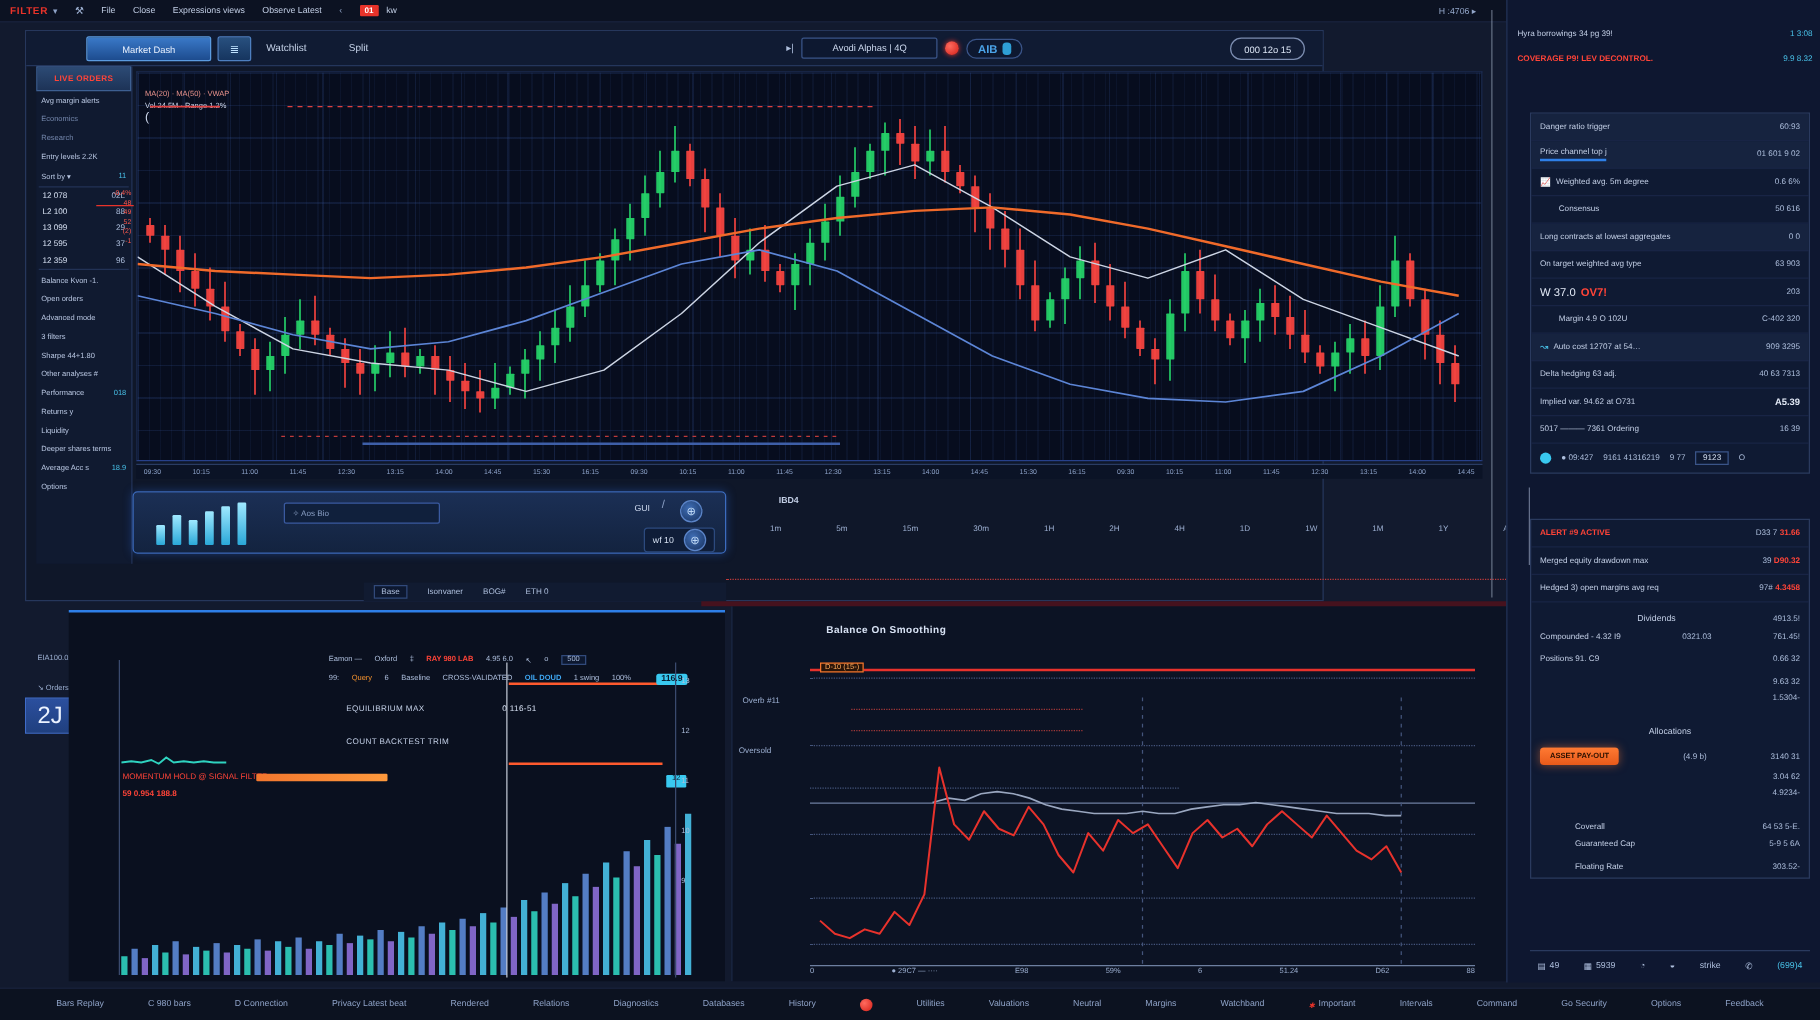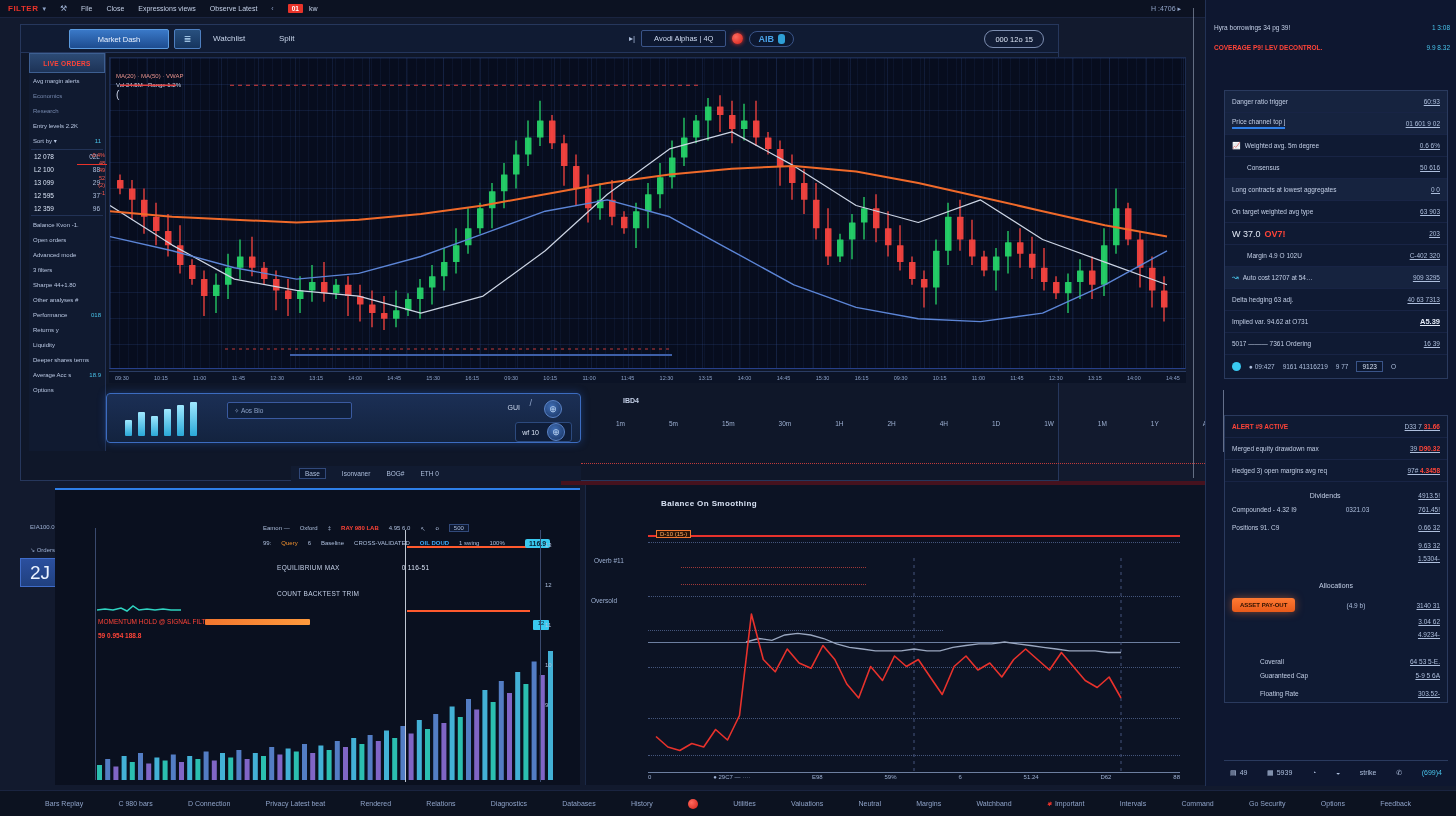--- a/index.html
+++ b/index.html
@@ -21,21 +21,21 @@
   
   #main-frame { position:absolute; left:20px; top:24px; width:1039px; height:457px; border:1px solid #26375c; background:#0f1729; }
   #toolbar2 { position:absolute; left:0; top:0; width:100%; height:28px; background:#101b33; border-bottom:1px solid #24365c; }
   .btn-primary { position:absolute; left:48px; top:4px; width:100px; height:20px; border:1px solid #5b9be0; border-radius:2px;
                  background:linear-gradient(#3a79c8,#1d4c8f); color:#eaf2ff; font-size:7.5px; display:flex; align-items:center; justify-content:center; }
   .btn-icon { position:absolute; left:153px; top:4px; width:27px; height:20px; border:1px solid #4e7fc0; border-radius:2px;
               background:linear-gradient(#28507f,#16355f); color:#bfe2ff; font-size:9px; display:flex; align-items:center; justify-content:center; }
   .tb2-label { position:absolute; top:9px; font-size:8px; color:#c7d4ea; }
   .center-group { position:absolute; left:608px; top:5px; display:flex; align-items:center; gap:6px; }
   .center-glyph { color:#aebfdd; font-size:8px; }
-  .center-box { border:1px solid #3a5488; border-radius:2px; background:#0d1830; color:#cdd9ef; font-size:7.5px; padding:3px 12px; }
+  .center-box { border:1px solid #3a5488; border-radius:2px; background:#0d1830; color:#cdd9ef; font-size:7.5px; padding:3px 24px; }
   .rec-dot { width:11px; height:11px; border-radius:50%; background:radial-gradient(circle at 35% 35%, #ff6a5e, #d41f17); box-shadow:0 0 4px #e8332a; }
   .aib-pill { display:flex; align-items:center; gap:4px; border:1px solid #3a5488; background:#0d1830; border-radius:8px; padding:2px 8px; }
   .aib-text { color:#4aa3e8; font-weight:bold; font-size:9px; }
   .aib-knob { width:7px; height:10px; border-radius:3px; background:#2e9fd6; }
   .counter-pill { position:absolute; right:14px; top:5px; height:18px; border:1px solid #7c8db0; border-radius:9px;
                   color:#dbe4f4; font-size:7.5px; display:flex; align-items:center; padding:0 10px; gap:6px; background:#121d36; }
 
   
   #sidebar { position:absolute; left:8px; top:28px; width:77px; height:398px; background:#101a30; border-right:1px solid #223255; }
   .sb-header { height:20px; background:linear-gradient(#2c4a74,#1d3357); border:1px solid #3d5f91; display:flex; align-items:center; justify-content:center;
@@ -133,21 +133,21 @@
   
   #right-panel { position:absolute; left:1205px; top:0; width:251px; height:786px; background:#0e1730; border-left:1px solid #223255; }
   .rp-toprow { position:absolute; left:8px; width:236px; display:flex; justify-content:space-between; align-items:center; }
   .rp-toprow .l { color:#c3cfe6; font-size:6.5px; }
   .rp-toprow .l.red { color:#ff4438; font-weight:bold; }
   .rp-toprow .v { color:#49c3ea; font-size:6.5px; }
   .rp-box { position:absolute; left:18px; width:224px; border:1px solid #2a3a5e; background:#0f1a33; }
   .rp-row { display:flex; justify-content:space-between; align-items:center; min-height:22px; padding:0 7px; border-bottom:1px solid #182445; }
   .rp-row:last-child { border-bottom:none; }
   .rp-row .l { color:#c3cfe6; font-size:6.5px; display:flex; align-items:center; gap:4px; }
-  .rp-row .v { color:#aebfdd; font-size:6.5px; white-space:nowrap;text-decoration:underline; }
+  .rp-row .v { color:#aebfdd; font-size:6.5px; white-space:nowrap; }
   .rp-row.stripe { background:#16233f; }
   .rp-row.tab .l { border-bottom:2px solid #2e7fe8; padding-bottom:2px; }
   .rp-row.indent { padding-left:22px; }
   .rp-row.big .l { font-size:9px; color:#e2e9f6; }
   .rp-row .lr { color:#ff4438; font-weight:bold; }
   .rp-row .vr { color:#ff4438; font-weight:bold; }
   .rp-row.boldv .v { color:#e2e9f6; font-weight:bold; font-size:7.5px; }
   .rp-row .c { color:#c3cfe6; font-size:7px; width:100%; text-align:center; }
   .rp-row .m { color:#aebfdd; font-size:6.5px; }
   .rp-icons { display:flex; align-items:center; gap:8px; padding:6px 7px; }

